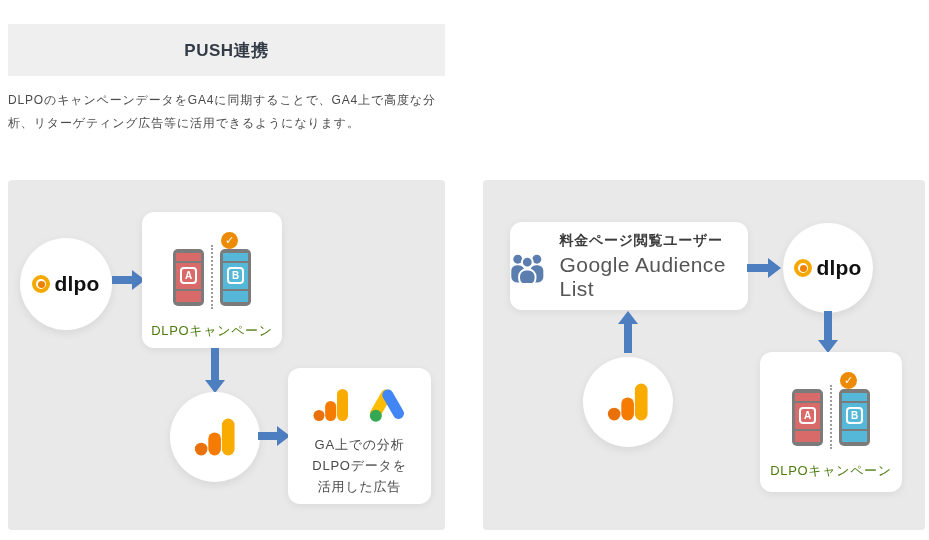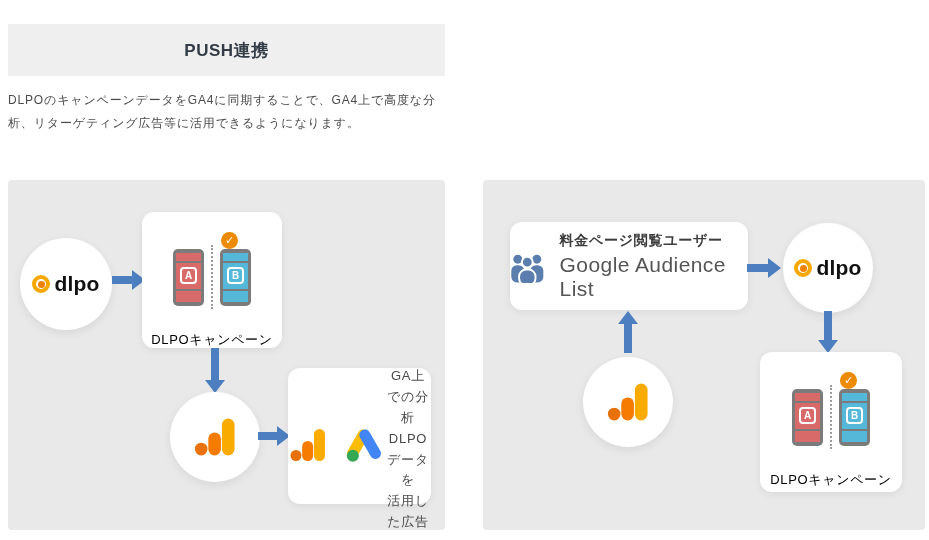--- a/index.html
+++ b/index.html
@@ -72,38 +72,38 @@
   .phone-letter{
     width:17px;height:17px;border:2px solid #fff;border-radius:4px;color:#fff;
     font-size:10px;font-weight:bold;display:flex;align-items:center;justify-content:center;
   }
   .ab-divider{width:0;height:64px;border-left:2px dotted #9B9B9B;margin:0 7px;}
   .check-badge{
     position:absolute;top:-13px;right:13px;width:17px;height:17px;border-radius:50%;
     background:var(--badge);color:#fff;font-size:11px;font-weight:bold;
     display:flex;align-items:center;justify-content:center;
   }
-  .ab-label{margin-top:22px;font-size:13px;color:#000000;letter-spacing:0.05em;}
+  .ab-label{margin-top:13px;font-size:13px;color:#4d7c0f;letter-spacing:0.05em;}
   
   .arrow{position:absolute;display:flex;}
   .arrow-r{flex-direction:row;align-items:center;}
   .arrow-r .shaft{flex:1;height:8px;background:var(--arrow);}
   .arrow-r .tip{width:0;height:0;border-top:10px solid transparent;border-bottom:10px solid transparent;border-left:13px solid var(--arrow);}
   .arrow-d{flex-direction:column;align-items:center;}
   .arrow-d .shaft{flex:1;width:8px;background:var(--arrow);}
   .arrow-d .tip{width:0;height:0;border-left:10px solid transparent;border-right:10px solid transparent;border-top:13px solid var(--arrow);}
   .arrow-u{flex-direction:column;align-items:center;}
   .arrow-u .tip{width:0;height:0;border-left:10px solid transparent;border-right:10px solid transparent;border-bottom:13px solid var(--arrow);}
   .arrow-u .shaft{flex:1;width:8px;background:var(--arrow);}
   
   .ga-tall{fill:var(--gaTall);} .ga-mid{fill:var(--gaMid);} .ga-dot{fill:var(--gaDot);}
   .ads-y{fill:var(--adsYellow);} .ads-b{fill:var(--adsBlue);} .ads-g{fill:var(--adsGreen);}
   .ppl{fill:var(--people);}
   
-  .ga-ads-card{display:flex;align-items:center;padding-top:17px;}
+  .ga-ads-card{display:flex;flex-direction:column;align-items:center;padding-top:17px;}
   .logo-row{display:flex;align-items:center;gap:15px;}
   .ga-ads-text{margin-top:10px;text-align:center;font-size:13px;line-height:1.6;color:#4A4A4A;letter-spacing:0.06em;}
   
   .aud-card{display:flex;flex-direction:row;align-items:center;justify-content:center;gap:15px;}
   .aud-lines{display:flex;flex-direction:column;gap:3px;}
   .aud-l1{font-size:14px;font-weight:600;color:#3C3C3C;letter-spacing:0.05em;}
   .aud-l2{font-size:21px;color:#555;letter-spacing:0.02em;}
 </style>
 </head>
 <body>

